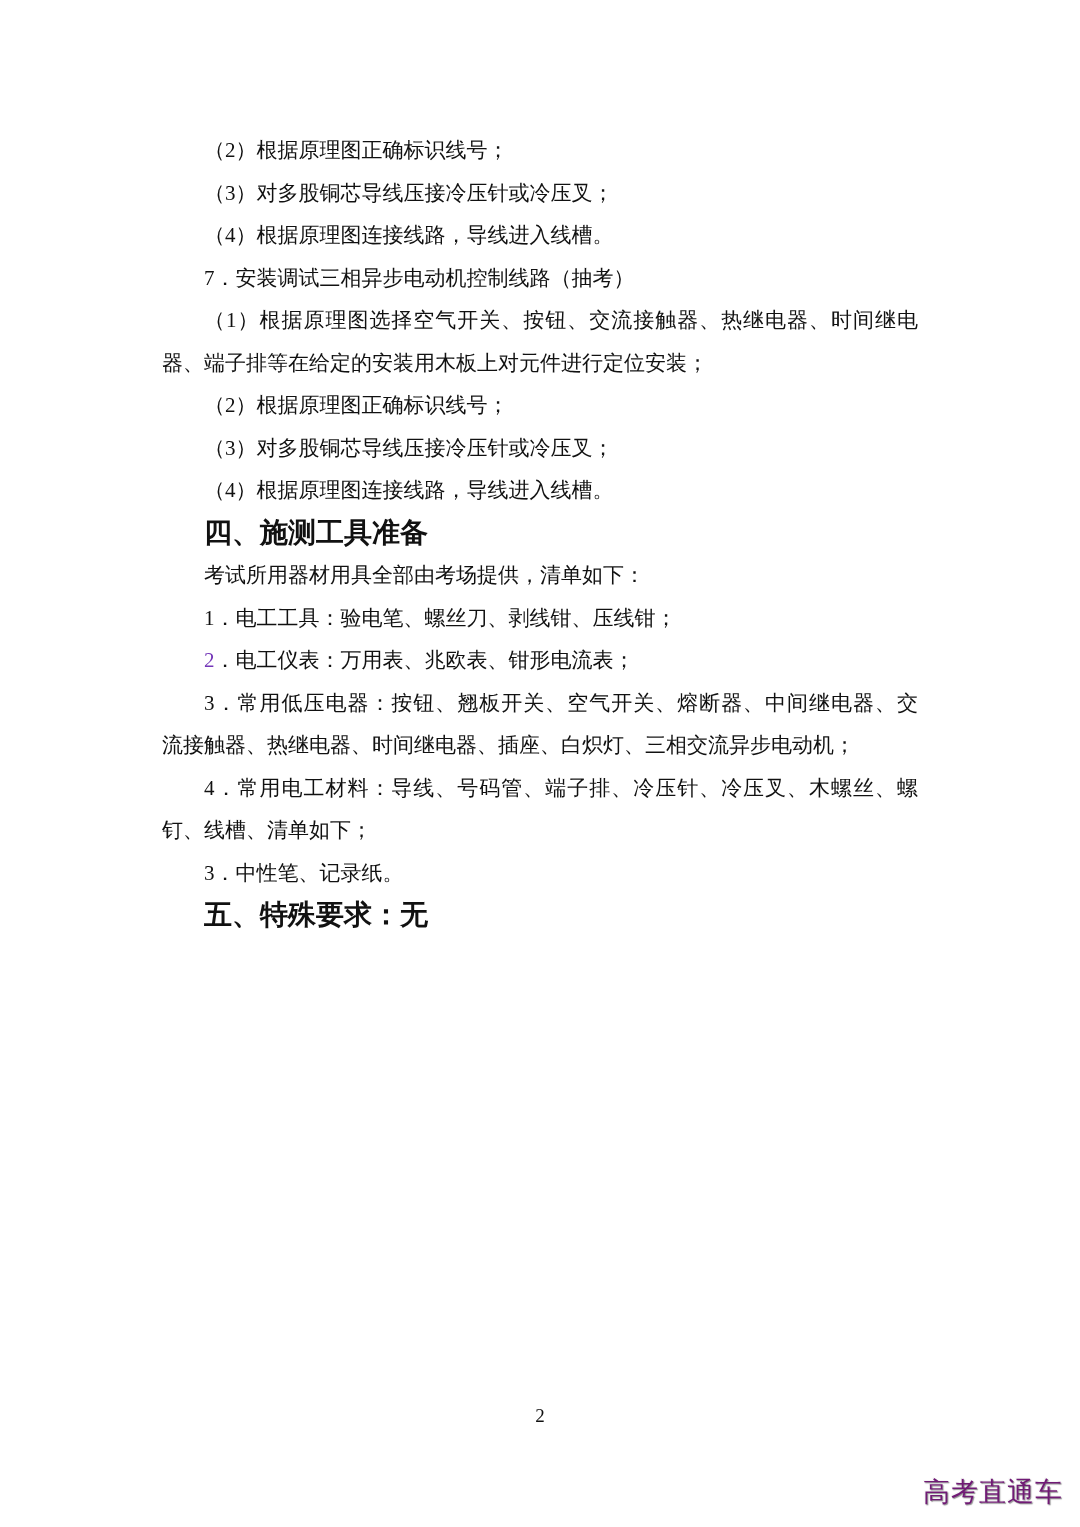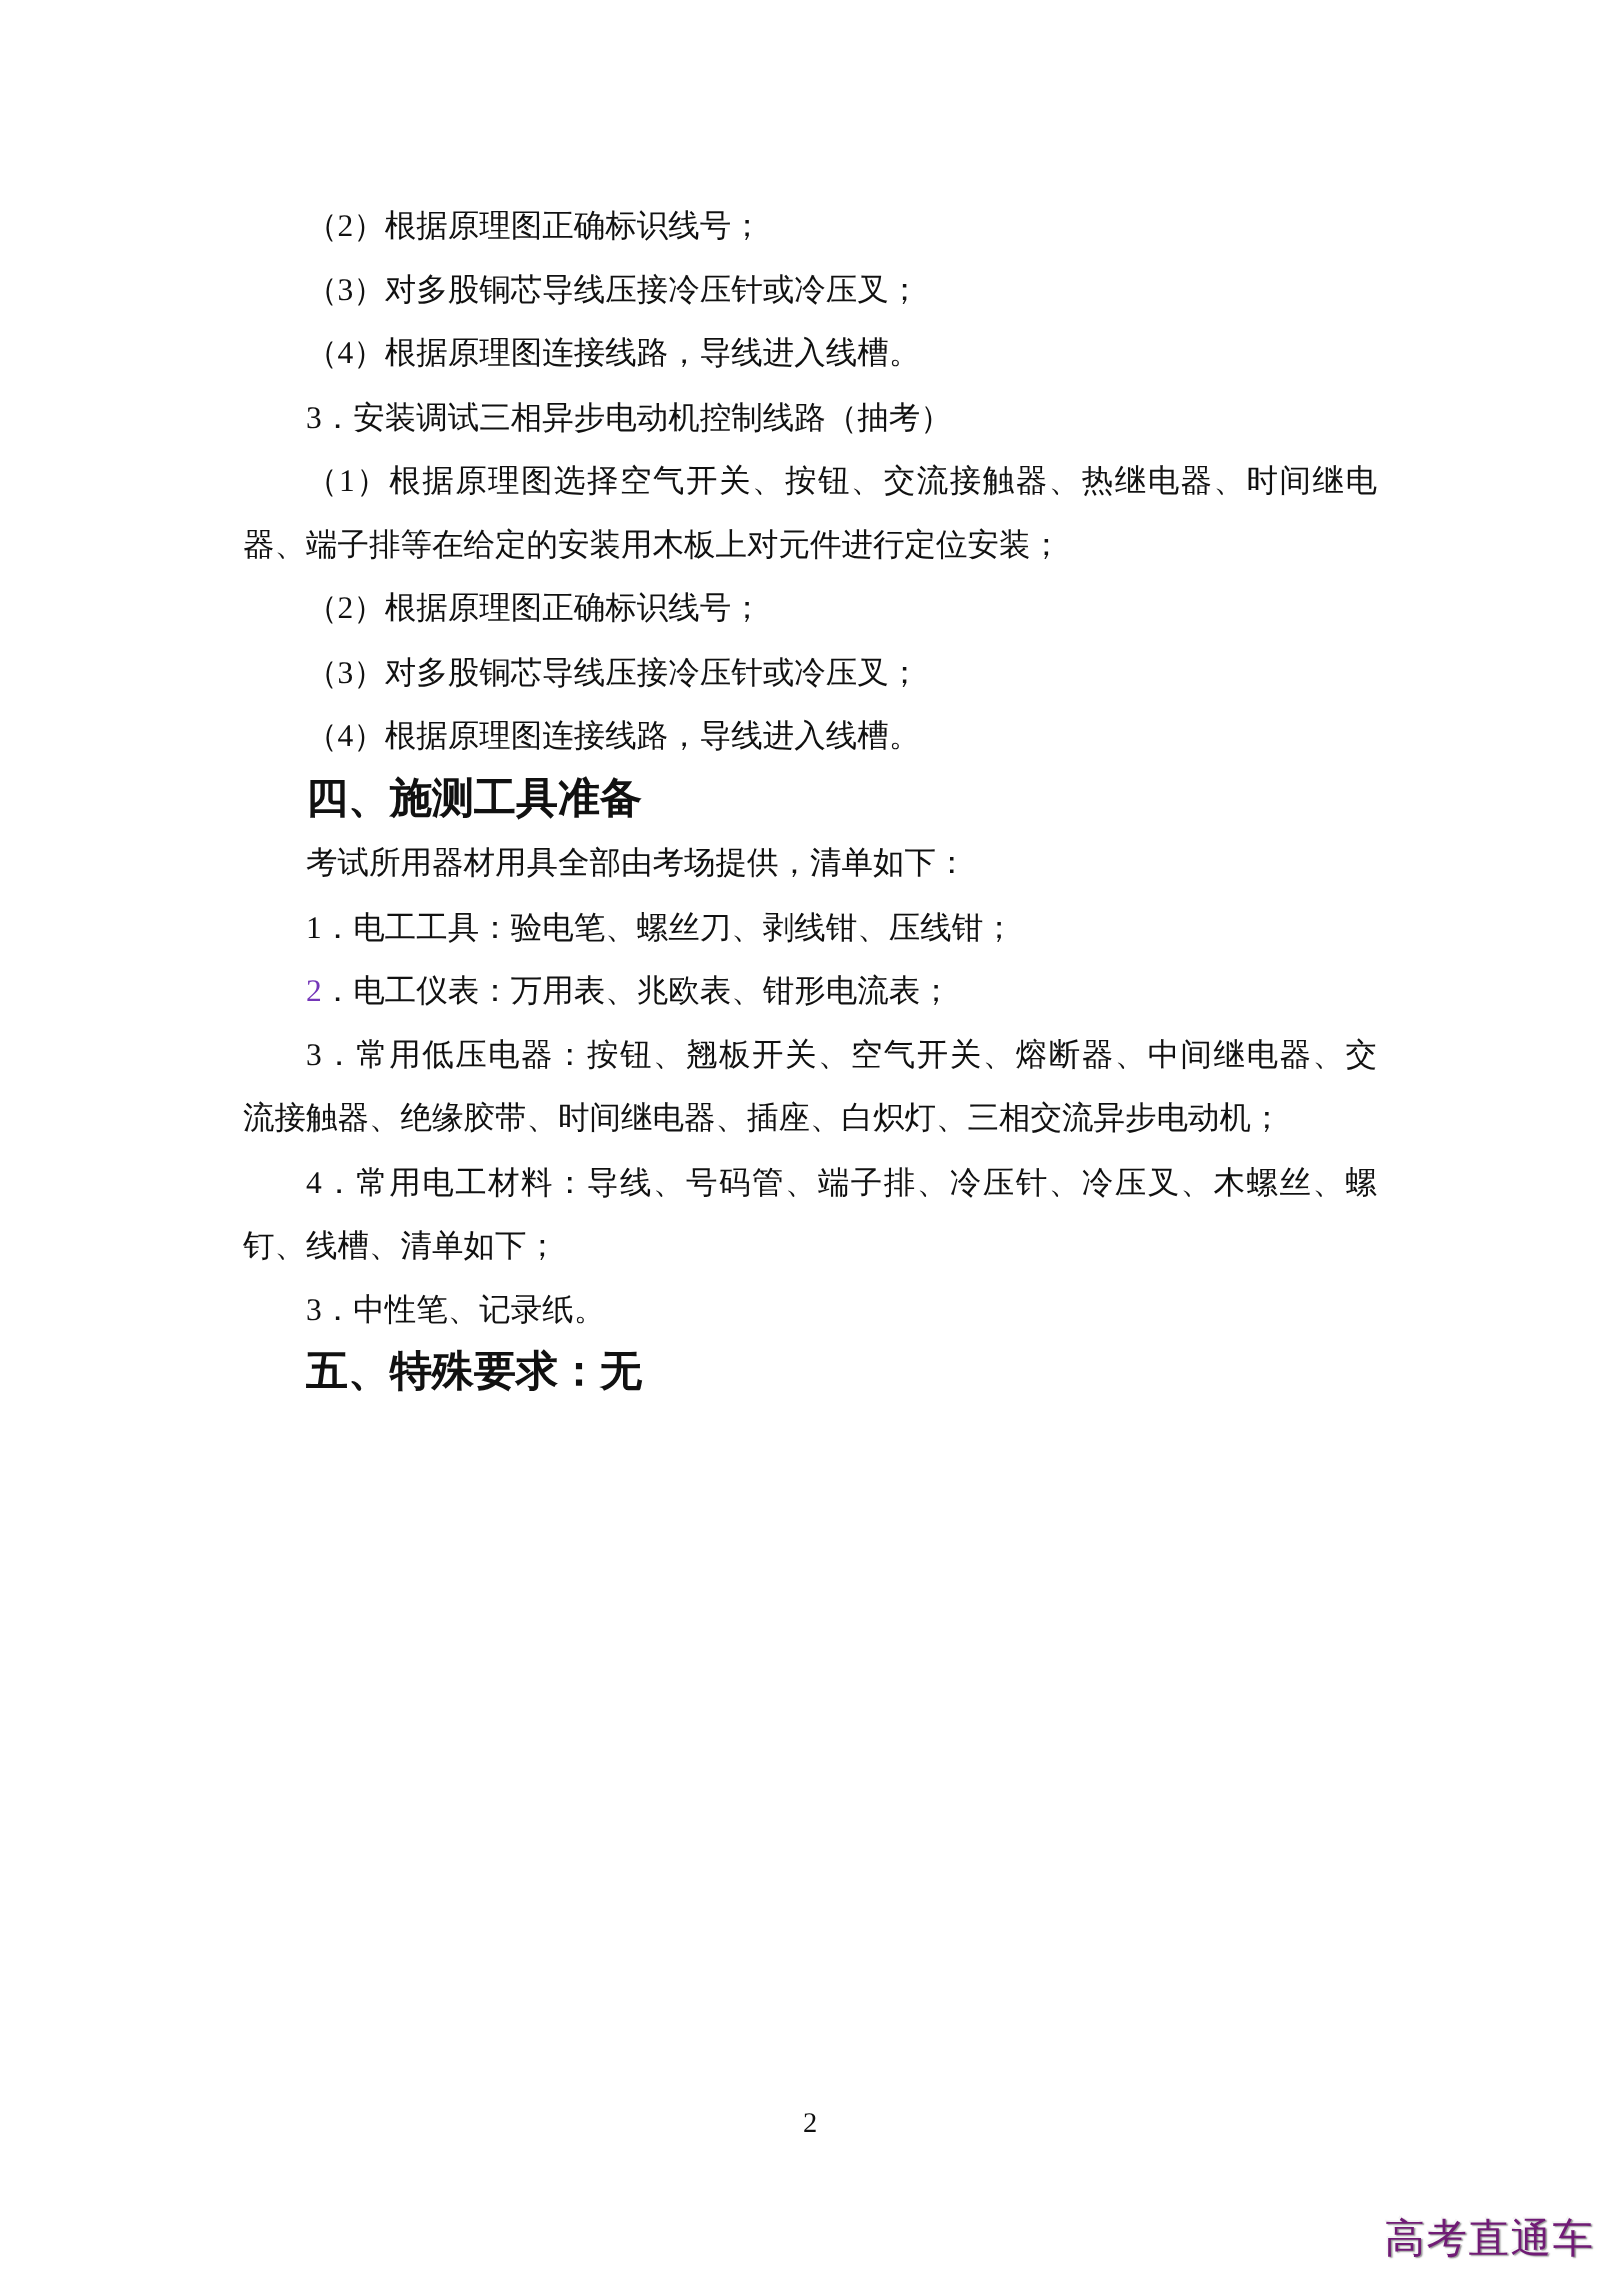--- a/index.html
+++ b/index.html
@@ -64,32 +64,32 @@
   }
 </style>
 </head>
 <body>
 
 <div id="page">
   <div id="doc-content">
       <div class="line indent">（2）根据原理图正确标识线号；</div>
       <div class="line indent">（3）对多股铜芯导线压接冷压针或冷压叉；</div>
       <div class="line indent">（4）根据原理图连接线路，导线进入线槽。</div>
-      <div class="line indent">3．安装调试三相异步电动机控制线路（抽考）</div>
+      <div class="line indent">7．安装调试三相异步电动机控制线路（抽考）</div>
       <div class="line indent stretch">（1）根据原理图选择空气开关、按钮、交流接触器、热继电器、时间继电</div>
       <div class="line">器、端子排等在给定的安装用木板上对元件进行定位安装；</div>
       <div class="line indent">（2）根据原理图正确标识线号；</div>
       <div class="line indent">（3）对多股铜芯导线压接冷压针或冷压叉；</div>
       <div class="line indent">（4）根据原理图连接线路，导线进入线槽。</div>
       <div class="line indent bold">四、施测工具准备</div>
       <div class="line indent">考试所用器材用具全部由考场提供，清单如下：</div>
       <div class="line indent">1．电工工具：验电笔、螺丝刀、剥线钳、压线钳；</div>
       <div class="line indent"><span class="num-accent" style="color: rgb(116, 54, 184);">2</span><span>．电工仪表：万用表、兆欧表、钳形电流表；</span></div>
       <div class="line indent stretch">3．常用低压电器：按钮、翘板开关、空气开关、熔断器、中间继电器、交</div>
-      <div class="line">流接触器、绝缘胶带、时间继电器、插座、白炽灯、三相交流异步电动机；</div>
+      <div class="line">流接触器、热继电器、时间继电器、插座、白炽灯、三相交流异步电动机；</div>
       <div class="line indent stretch">4．常用电工材料：导线、号码管、端子排、冷压针、冷压叉、木螺丝、螺</div>
       <div class="line">钉、线槽、清单如下；</div>
       <div class="line indent">3．中性笔、记录纸。</div>
       <div class="line indent bold">五、特殊要求：无</div>
     </div>
   <div id="page-number">2</div>
   <div id="watermark">高考直通车</div>
 </div>
 
 </body></html>

